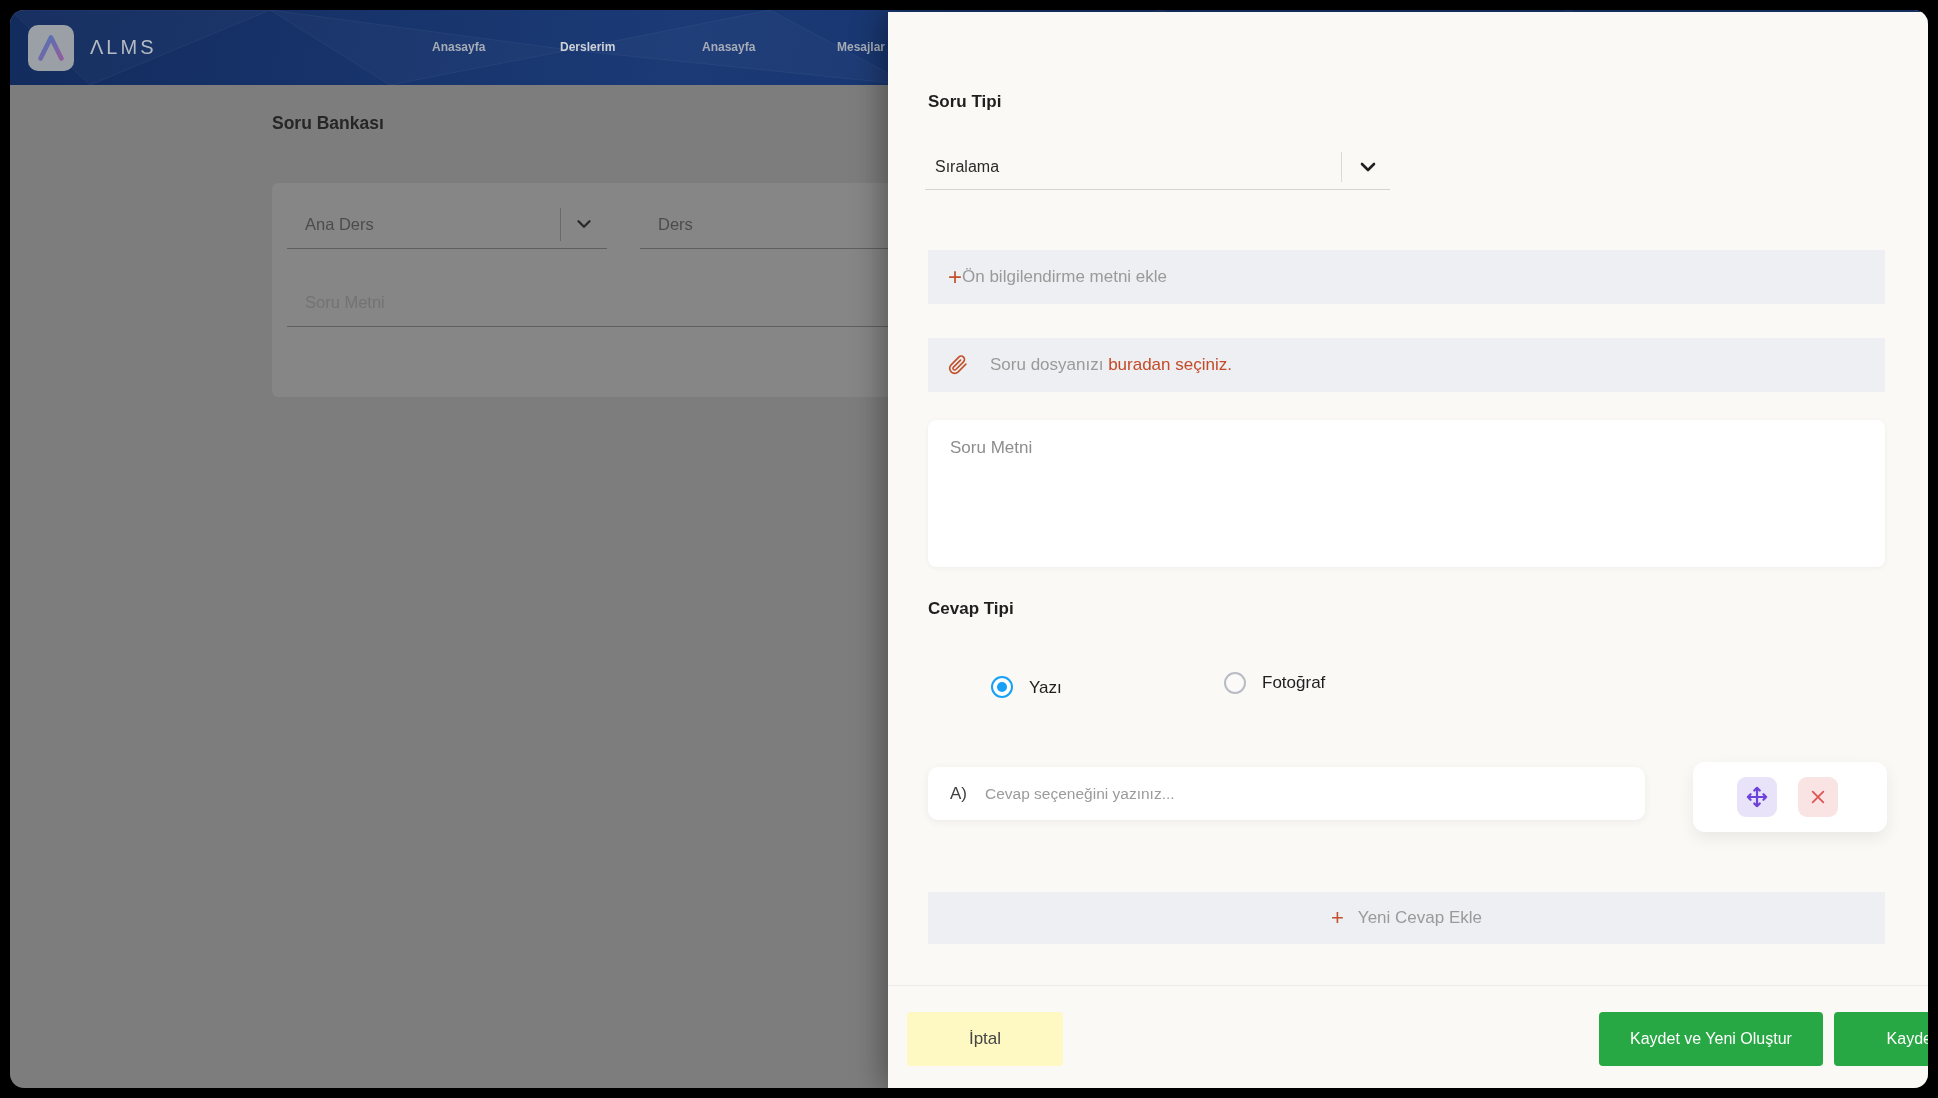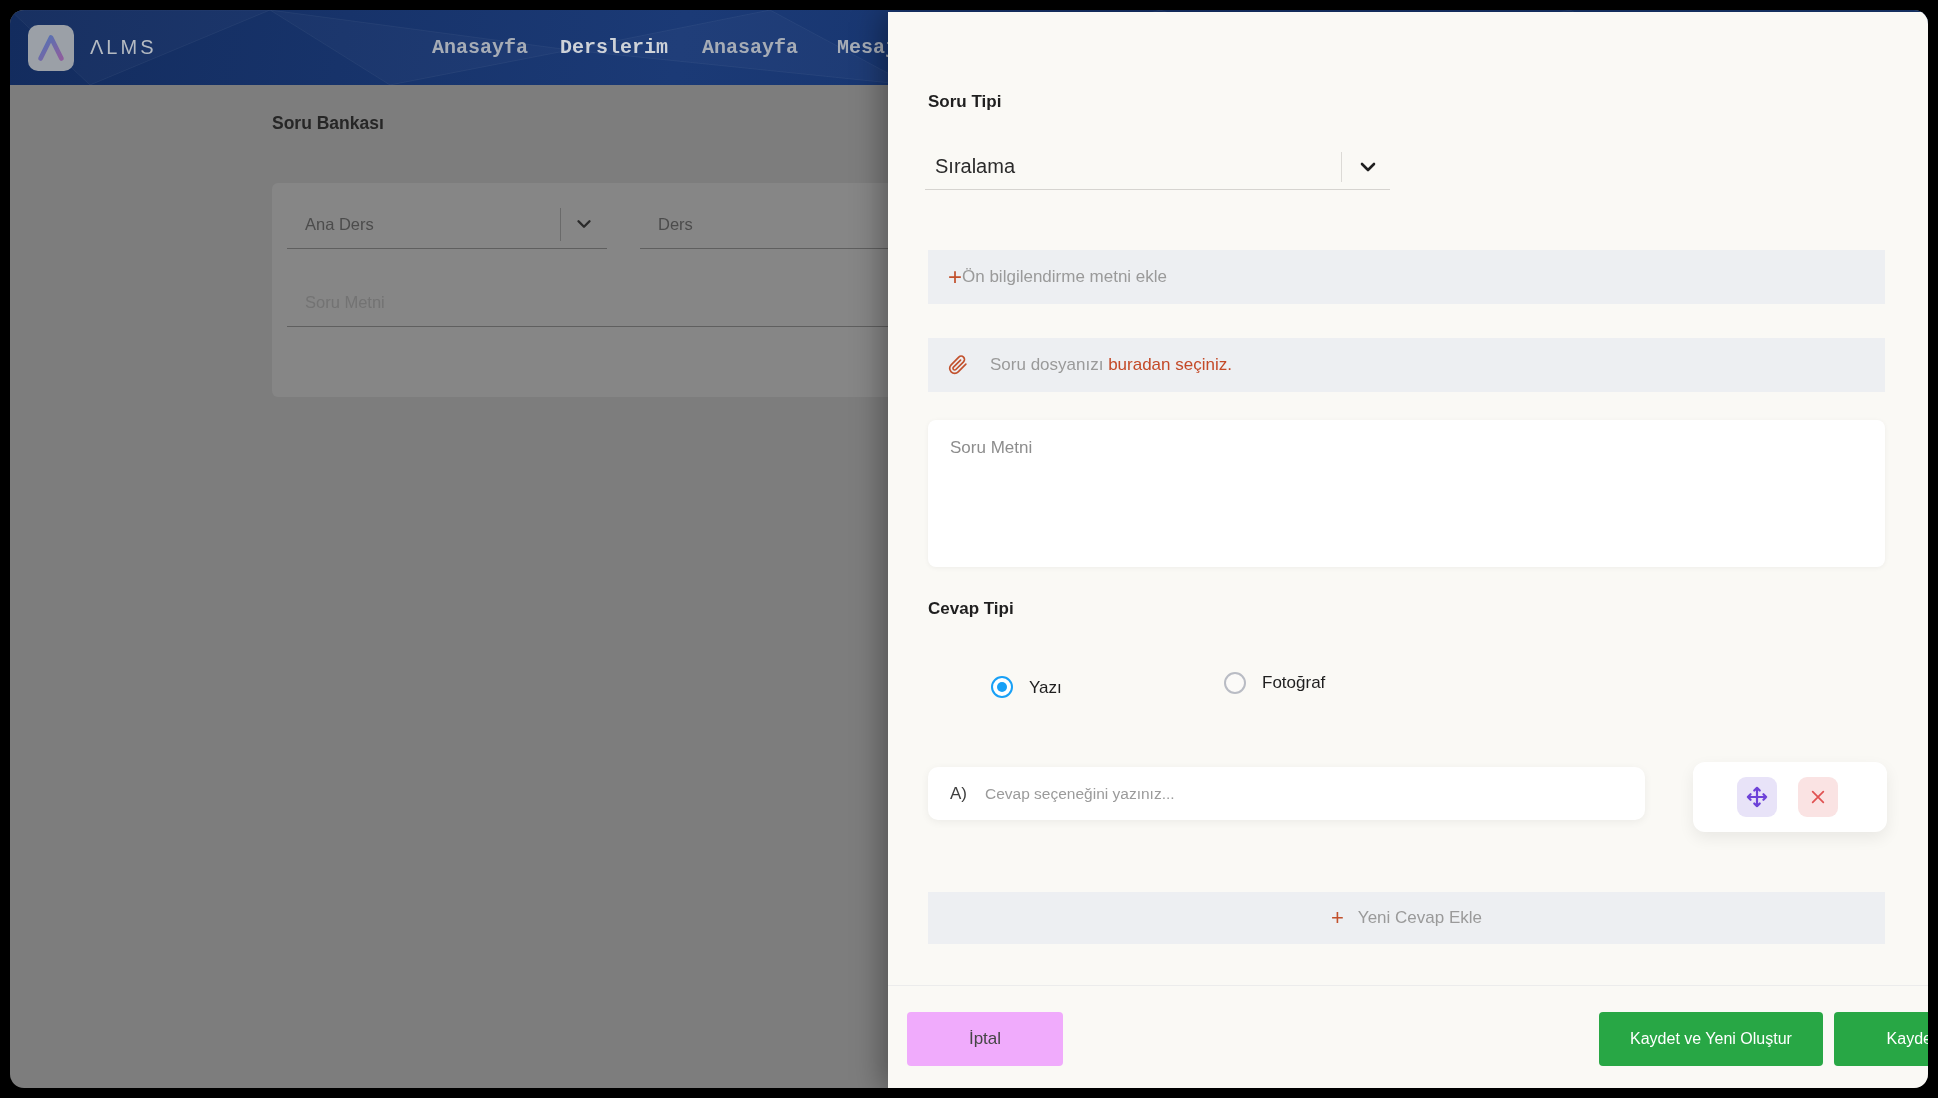--- a/index.html
+++ b/index.html
@@ -7,21 +7,21 @@
   .screen { position:absolute; left:10px; top:10px; width:1918px; height:1078px; border-radius:14px; overflow:hidden; background:#7d7d7d; }
 
   
   .navbar { position:absolute; left:0; top:0; width:100%; height:75px;
     background:linear-gradient(100deg,#132c5e 0%,#1b3a76 35%,#16336c 60%,#1a3a74 100%); overflow:hidden; }
   .navbar svg.poly { position:absolute; inset:0; }
   .brand-box { position:absolute; left:18px; top:15px; width:46px; height:46px; border-radius:10px; background:#9ba0a7;
     display:flex; align-items:center; justify-content:center; }
   .brand-text { position:absolute; left:80px; top:0; height:75px; line-height:75px; font-size:20px; font-weight:normal;
     letter-spacing:3px; color:#b4bac2; }
-  .nav-item { position:absolute; top:0; height:75px; line-height:75px; font-size:20px; font-weight:600; color:#a6acb6; cursor:pointer;font-family:Liberation Mono, monospace; }
+  .nav-item { position:absolute; top:0; height:75px; line-height:75px; font-size:12px; font-weight:600; color:#a6acb6; cursor:pointer; }
   .nav-item.active { color:#ced2d8; }
   .ni-0 { left:422px; } .ni-1 { left:550px; } .ni-2 { left:692px; } .ni-3 { left:827px; }
 
   
   .bg-title { position:absolute; left:262px; top:103px; font-size:17.5px; font-weight:bold; color:#262626; }
   .bg-card { position:absolute; left:262px; top:173px; width:700px; height:214px; background:#868686; border-radius:6px; }
   .bg-field { position:absolute; border-bottom:1px solid #5f5f5f; height:50px; }
   .bg-field .lbl { line-height:50px; font-size:16.5px; color:#4c4c4c; padding-left:18px; }
   .f-anaders { left:15px; top:16px; width:320px; }
   .f-ders    { left:368px; top:16px; width:318px; }
@@ -32,21 +32,21 @@
 
   
   .drawer { position:absolute; left:878px; top:2px; width:1126px; height:1078px; background:#faf9f5;
     box-shadow:-6px 0 28px rgba(0,0,0,0.35); }
   .sec-label { position:absolute; left:40px; font-size:17px; font-weight:bold; color:#1f1f1f; }
   .lbl-sorutipi { top:80px; }
   .lbl-cevaptipi { top:587px; }
 
   .select { position:absolute; left:37px; top:132px; width:465px; height:46px; border-bottom:1px solid #d6d4d0;
     display:flex; align-items:center; cursor:pointer; }
-  .select .value { padding-left:10px; font-size:20px; color:#2b2b2b; }
+  .select .value { padding-left:10px; font-size:16px; color:#2b2b2b; }
   .select .vdiv { margin-left:auto; width:1px; height:30px; background:#dcdad6; }
   .select .chev { margin:0 10px 0 14px; display:flex; }
 
   .gray-bar { position:absolute; left:40px; width:957px; height:54px; background:#edeff2; display:flex; align-items:center;
     padding:0 20px; cursor:pointer; }
   .bar-pre { top:238px; }
   .bar-file { top:326px; }
   .plus { font-size:24px; font-weight:400; color:#c2512d; line-height:1; }
   .bar-label { font-size:17px; color:#9a9a9a; }
   .bar-file .bar-label { margin-left:22px; }
@@ -82,21 +82,21 @@
   .btn-del { left:105px; background:#fae3e3; }
 
   .add-bar { position:absolute; left:40px; top:880px; width:957px; height:52px; background:#edeff2;
     display:flex; align-items:center; justify-content:center; gap:14px; cursor:pointer; }
   .add-bar .plus { font-size:22px; }
   .add-bar .bar-label { margin-left:0; }
 
   .footer { position:absolute; left:0; top:973px; width:100%; height:105px; border-top:1px solid #ececec; }
   .btn { position:absolute; top:26px; height:54px; border:none; border-radius:4px; cursor:pointer;
     font-family:"Liberation Sans","DejaVu Sans",sans-serif; }
-  .btn-cancel { left:19px; width:156px; background:#f0abfc; color:#454545; font-size:17px; }
+  .btn-cancel { left:19px; width:156px; background:#fef9c3; color:#454545; font-size:17px; }
   .btn-green { background:#28a745; color:#fff; font-size:16px; }
   .btn-save-new { right:191px; width:224px; }
   .btn-save { right:25px; width:155px; }
 </style>
 </head>
 <body>
 
 <div class="screen">
 
   <div class="bg-title">Soru Bankası</div>

